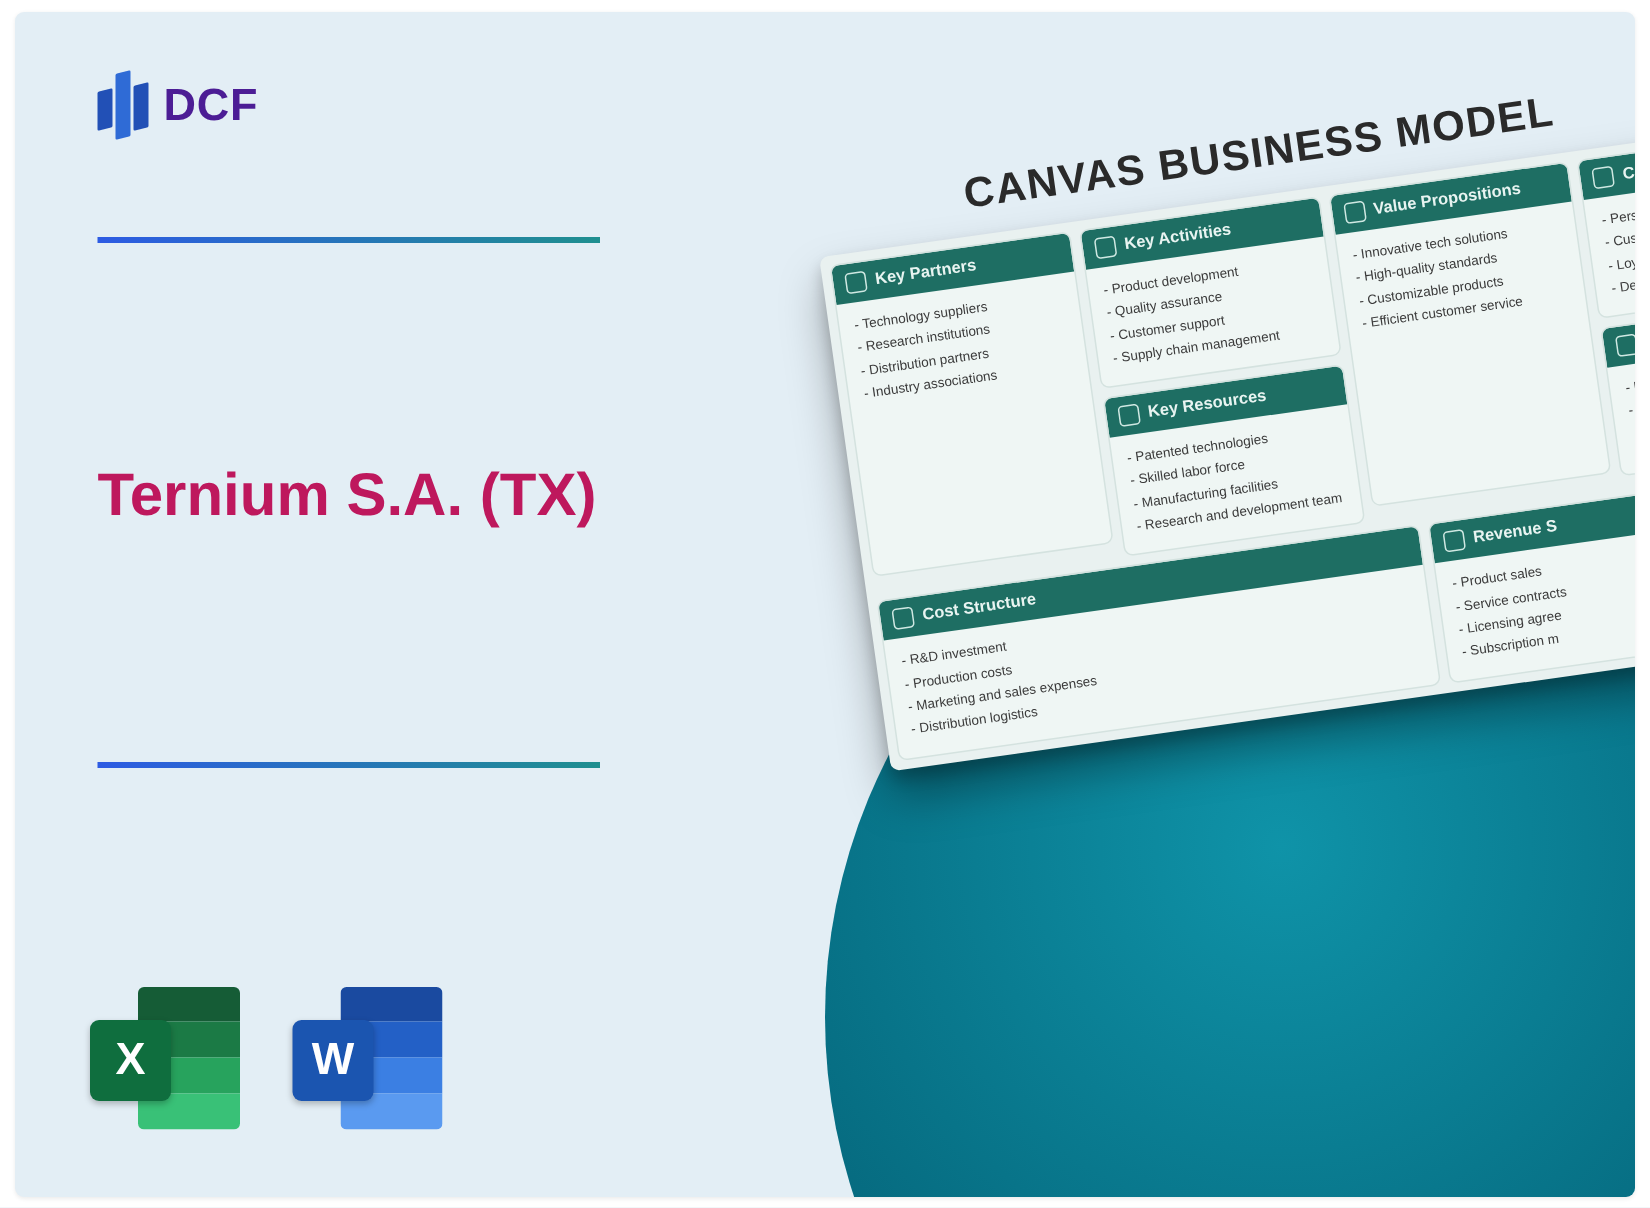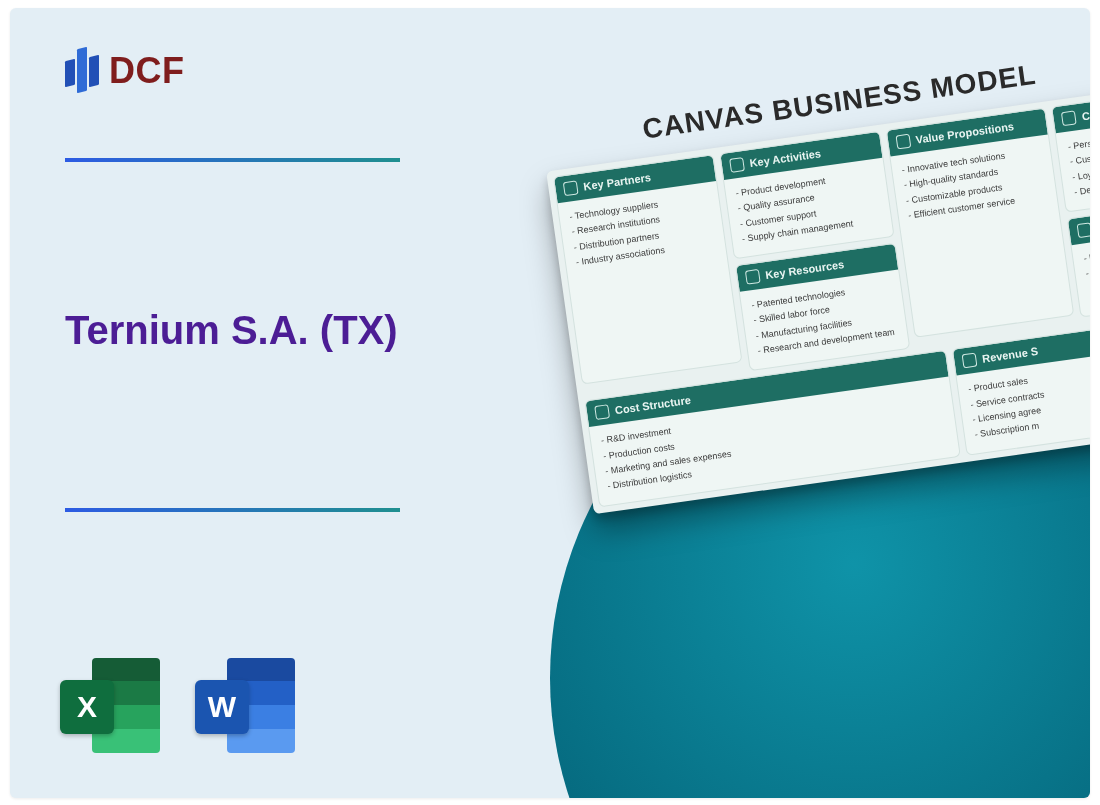--- a/index.html
+++ b/index.html
@@ -35,39 +35,39 @@
   .logo-mark .bar {
     position: absolute;
     width: 10px;
     background: #2f6bd6;
     transform: skewY(-14deg);
     border-radius: 1px;
   }
   .logo-mark .b1 { left: 0;   top: 14px; height: 26px; background:#2250b6;}
   .logo-mark .b2 { left: 12px; top: 2px;  height: 44px; background:#2f6bd6;}
   .logo-mark .b3 { left: 24px; top: 10px; height: 30px; background:#2250b6;}
-  .logo-text { font-size: 36px; font-weight: 800; color:#7f1d1d; letter-spacing:.5px;}
+  .logo-text { font-size: 30px; font-weight: 800; color:#4c1d95; letter-spacing:.5px;}
 
   .divider {
     position: absolute;
     left: 55px;
     width: 335px;
     height: 4px;
     background: linear-gradient(90deg,#2d5be3 0%,#1f8f8f 100%);
   }
   .divider.top { top: 150px; }
   .divider.bottom { top: 500px; }
 
   .title {
     position: absolute;
     left: 55px;
     top: 300px;
     font-size: 40px;
     font-weight: 700;
-    color: #4c1d95;
+    color: #be185d;
   }
 
   
   .file-icons {
     position: absolute;
     left: 50px;
     bottom: 45px;
     display: flex;
     gap: 35px;
   }

